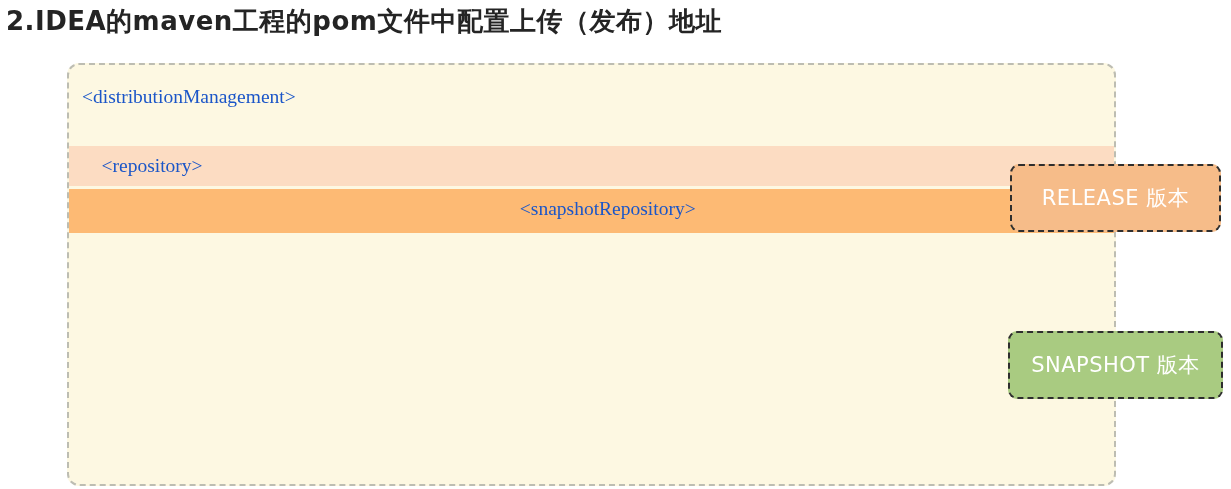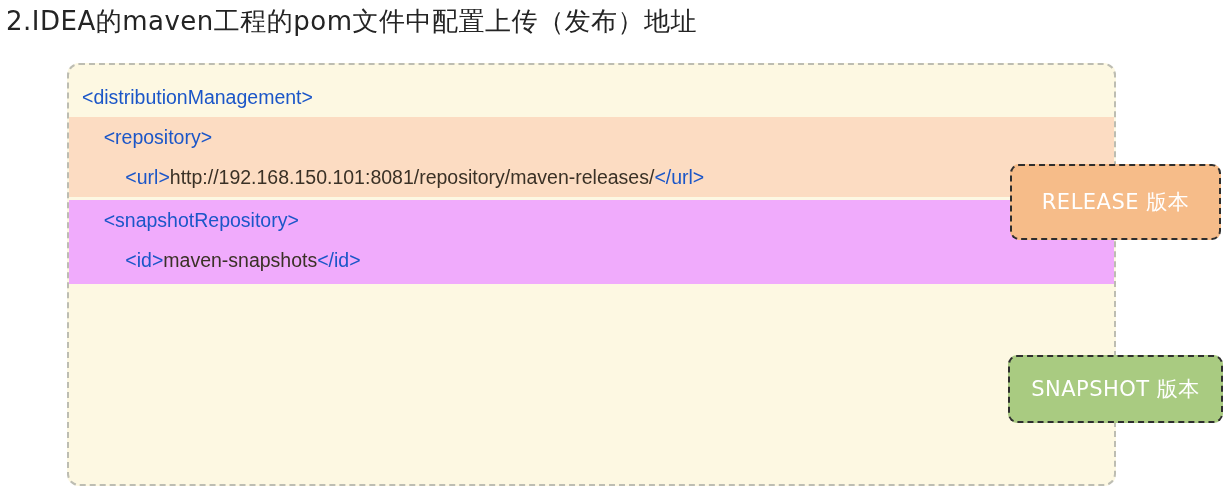--- a/index.html
+++ b/index.html
@@ -14,21 +14,21 @@
     height: 489px;
     background: #ffffff;
     overflow: hidden;
   }
   .page-title {
     position: absolute;
     left: 6px;
     top: 4px;
     margin: 0;
     font-size: 26px;
-    font-weight: 400;
+    font-weight: 700;
     letter-spacing: 0.5px;
     color: #242424;
     font-family: "DejaVu Sans", "Liberation Sans", sans-serif;
     white-space: nowrap;
   }
   .code-card {
     position: absolute;
     left: 67px;
     top: 63px;
     width: 1049px;
@@ -47,21 +47,21 @@
     margin-bottom: 3px;
   }
   .code-section[data-name="snapshot-repository"] {
     padding-bottom: 4px;
   }
   .code-line {
     height: 40px;
     line-height: 40px;
     padding-left: 13px;
     white-space: pre;
-    font-family: Liberation Sans, sans-serif;
+    font-family: Liberation Serif, serif;
     font-size: 19.5px;
   }
   .tok-tag  { color: var(--tag-color, #1b56c8); }
   .tok-text { color: var(--text-color, #3a3126); }
   .badge {
     position: absolute;
     box-sizing: border-box;
     border: 2px dashed #2e2e2e;
     border-radius: 9px;
     display: flex;
@@ -69,51 +69,49 @@
     justify-content: center;
     color: #ffffff;
     font-size: 21px;
     letter-spacing: 0.5px;
     font-family: "DejaVu Sans", "Liberation Sans", sans-serif;
   }
   .badge-release {
     left: 1010px;
     top: 164px;
     width: 211px;
-    height: 76px;
+    height: 68px;
   }
   .badge-snapshot {
     left: 1008px;
     top: 331px;
     width: 215px;
     height: 68px;
   }
 </style>
 </head>
 <body>
 
 <div class="page" data-name="document-page">
 
   <h1 class="page-title" data-name="page-title">2.IDEA的maven工程的pom文件中配置上传（发布）地址</h1>
 
   <div class="code-card" data-name="pom-code-block">
       <div class="code-section" data-name="distribution-management-open">
         <div class="code-line" data-name="code-line"><span class="tok-tag" data-name="xml-tag-token">&lt;distributionManagement&gt;</span></div>
       </div>
-      <div class="code-section" data-name="release-repository" style="background: rgb(252, 220, 194);">
+      <div class="code-section" data-name="release-repository" style="background: rgb(252, 220, 194); margin-top: 29px;">
         <div class="code-line" data-name="code-line"><span class="tok-tag" data-name="xml-tag-token">    &lt;repository&gt;</span></div>
-        <div class="code-line" data-name="code-line"><span class="tok-tag" data-name="xml-tag-token">        &lt;url&gt;</span><span class="tok-text" data-name="xml-text-token">http://192.168.150.101:8081/repository/maven-releases/</span><span class="tok-tag" data-name="xml-tag-token">&lt;/url&gt;</span></div>
       </div>
-      <div class="code-section" data-name="snapshot-repository" style="background: #f0abfc;">
+      <div class="code-section" data-name="snapshot-repository" style="background: #fdba74; text-align: center;">
         <div class="code-line" data-name="code-line"><span class="tok-tag" data-name="xml-tag-token">    &lt;snapshotRepository&gt;</span></div>
-        <div class="code-line" data-name="code-line"><span class="tok-tag" data-name="xml-tag-token">        &lt;id&gt;</span><span class="tok-text" data-name="xml-text-token">maven-snapshots</span><span class="tok-tag" data-name="xml-tag-token">&lt;/id&gt;</span></div>
       </div>
     </div>
 
   <div class="badge badge-release" data-name="release-version-badge" style="background: rgb(246, 188, 137); color: rgb(255, 255, 255);">
     <span data-name="release-version-badge-label">RELEASE 版本</span>
   </div>
 
-  <div class="badge badge-snapshot" data-name="snapshot-version-badge" style="background: rgb(169, 203, 129); color: rgb(255, 255, 255); margin-top: 24px;">
+  <div class="badge badge-snapshot" data-name="snapshot-version-badge" style="background: rgb(169, 203, 129); color: rgb(255, 255, 255);">
     <span data-name="snapshot-version-badge-label">SNAPSHOT 版本</span>
   </div>
 
 </div>
 
 </body></html>

